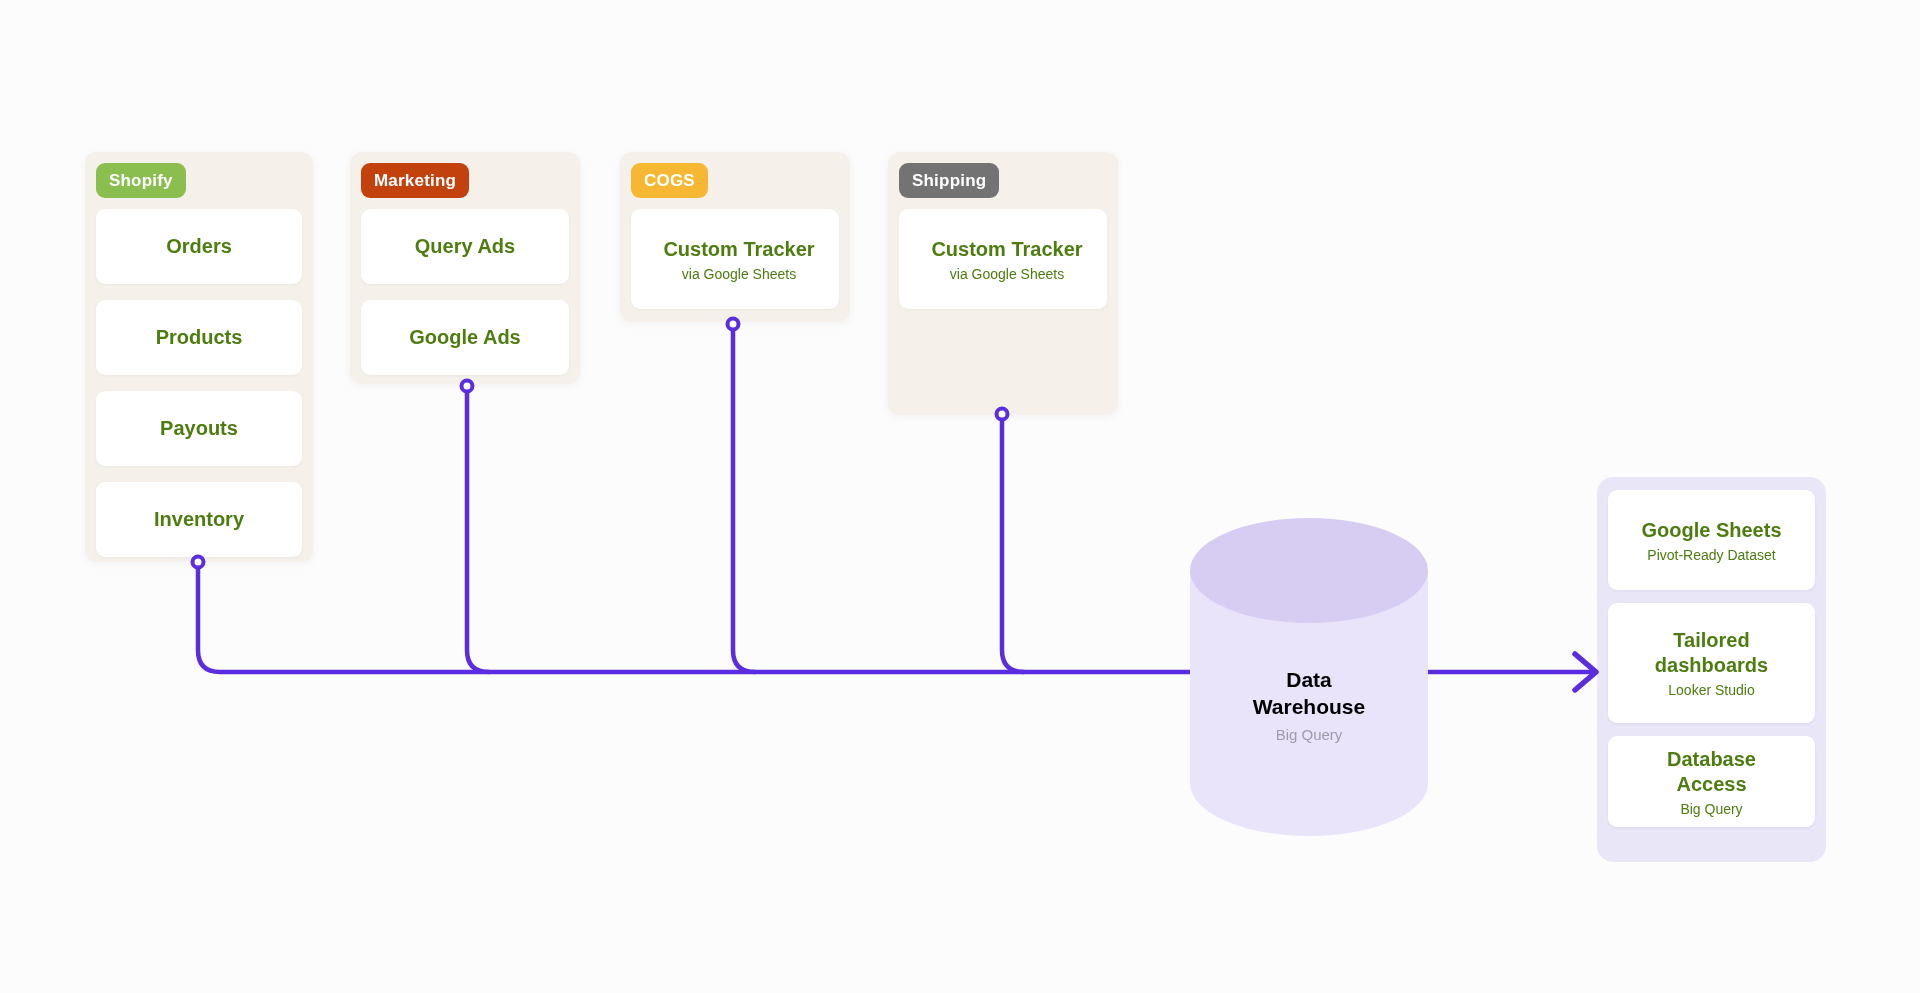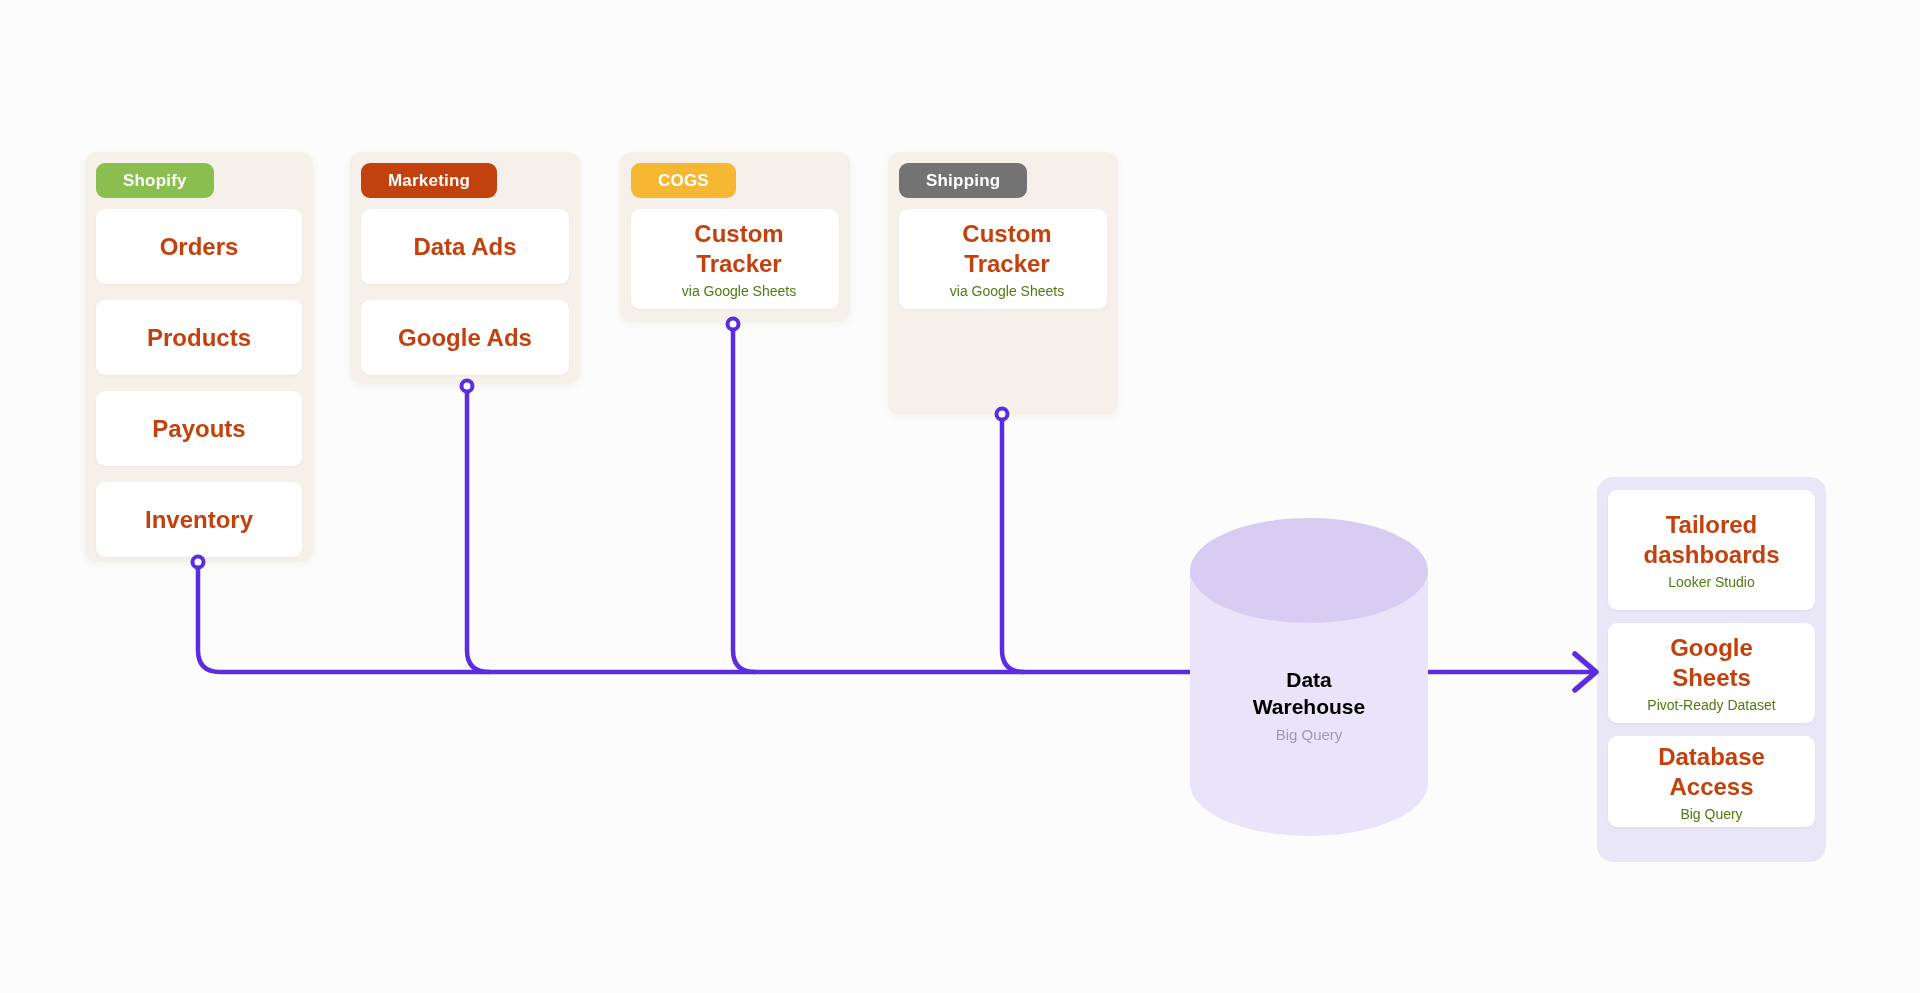--- a/index.html
+++ b/index.html
@@ -28,41 +28,41 @@
     flex-direction:column;
     gap:16px;
     z-index:2;
   }
   .badge{
     align-self:flex-start;
     color:#ffffff;
     font-weight:700;
     font-size:17px;
     line-height:1;
-    padding:9px 27px;
+    padding:9px 13px;
     border-radius:9px;
     margin-bottom:-5px;
     letter-spacing:.2px;
   }
   .card{
     background:#ffffff;
     border-radius:9px;
     box-shadow:0 1px 3px rgba(30,25,60,0.05);
     display:flex;
     flex-direction:column;
     align-items:center;
     justify-content:center;
     height:75px;
     flex:none;
   }
   .card.tall{height:100px;padding-left:8px;}
   .card-title{
     font-weight:700;
-    font-size:24px;
-    color:#c2410c;
+    font-size:20px;
+    color:#4d7c0f;
     text-align:center;
     line-height:1.25;
     max-width:160px;
   }
   .card-sub{
     font-size:14px;
     color:#4d7c0f;
     margin-top:4px;
     text-align:center;
   }
@@ -139,21 +139,21 @@
       <span class="card-title">Payouts</span>
     </div>
     <div class="card">
       <span class="card-title">Inventory</span>
     </div>
   </section>
 
   <section class="group" style="left:350px;top:152px;width:230px;height:232px">
     <span class="badge" style="background: #c2410c;">Marketing</span>
     <div class="card">
-      <span class="card-title">Data Ads</span>
+      <span class="card-title">Query Ads</span>
     </div>
     <div class="card">
       <span class="card-title">Google Ads</span>
     </div>
   </section>
 
   <section class="group" style="left:620px;top:152px;width:230px;height:170px">
     <span class="badge" style="background: rgb(246, 183, 51);">COGS</span>
     <div class="card tall">
       <span class="card-title">Custom Tracker</span>
@@ -173,27 +173,27 @@
     <div class="cyl-bottom"></div>
     <div class="cyl-body"></div>
     <div class="cyl-top"></div>
     <div class="cyl-label">
       <div class="cyl-title">Data Warehouse</div>
       <div class="cyl-sub">Big Query</div>
     </div>
   </div>
 
   <section class="panel">
+    <div class="card" style="height:100px">
+      <span class="card-title">Google Sheets</span>
+      <span class="card-sub">Pivot-Ready Dataset</span>
+    </div>
     <div class="card" style="height:120px">
       <span class="card-title">Tailored dashboards</span>
       <span class="card-sub">Looker Studio</span>
-    </div>
-    <div class="card" style="height:100px">
-      <span class="card-title">Google Sheets</span>
-      <span class="card-sub">Pivot-Ready Dataset</span>
     </div>
     <div class="card" style="height:91px">
       <span class="card-title">Database Access</span>
       <span class="card-sub">Big Query</span>
     </div>
   </section>
 
   <svg class="toplayer" width="1920" height="993" viewBox="0 0 1920 993">
     <g fill="#ffffff" stroke="#5a2de0" stroke-width="4">
       <circle cx="198" cy="562" r="5.5"></circle>

